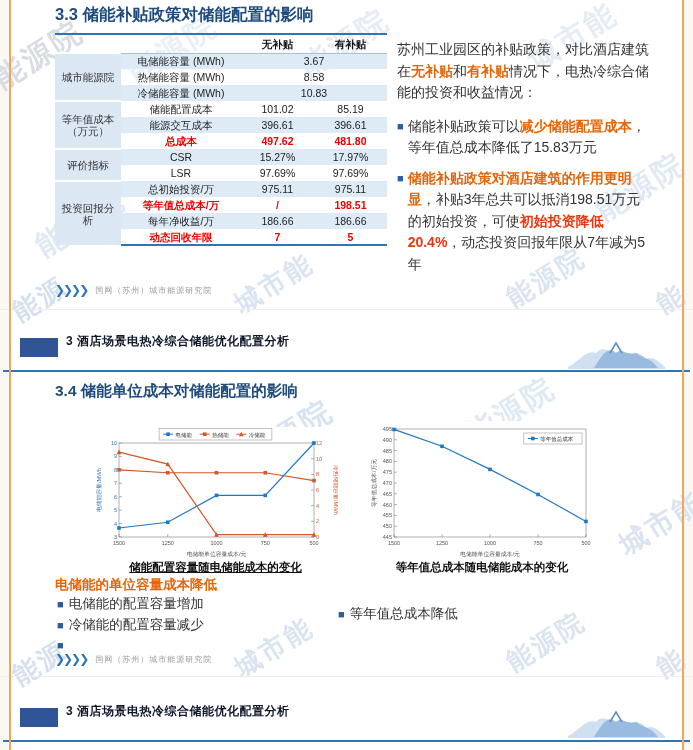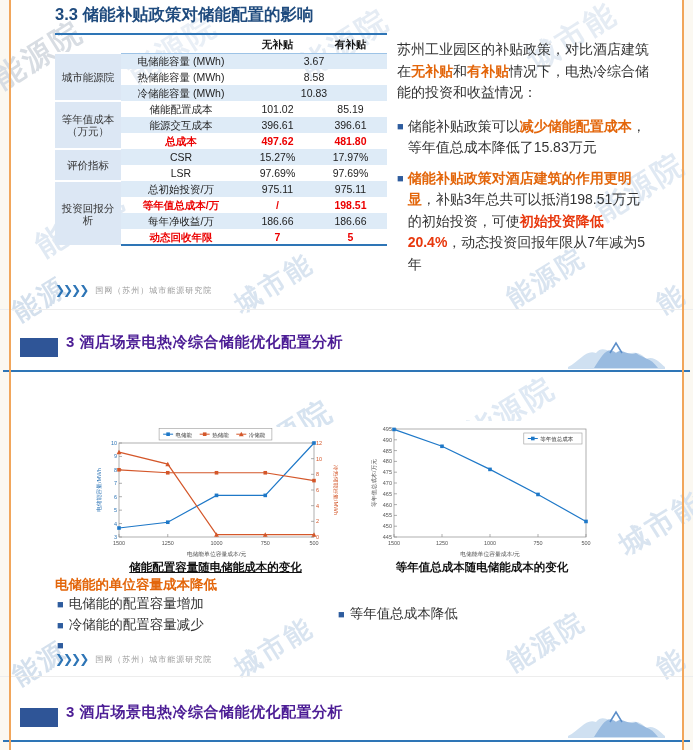--- a/index.html
+++ b/index.html
@@ -35,21 +35,21 @@
   .foot{display:flex;align-items:center;gap:8px;}
   .f1{left:55px;top:283px;} .f2{left:55px;top:652px;}
   .chev{color:#2e75b6;font-weight:bold;font-size:12px;letter-spacing:-2px;}
   .ftext{color:#9a9a9a;font-size:8px;letter-spacing:1px;}
   .sep{left:0;width:693px;height:1px;background:#ededed;}
   #sep1{top:309px;} #sep2{top:676px;}
 
   
   .brect{width:38px;height:19px;background:#2f5597;}
   #brect1{left:20px;top:338px;} #brect2{left:20px;top:708px;}
-  .btitle{font-size:15px;font-weight:bold;color:#4c1d95;letter-spacing:.5px;white-space:nowrap;}
+  .btitle{font-size:12px;font-weight:bold;color:#0f172a;letter-spacing:.5px;white-space:nowrap;}
   #btitle1{left:66px;top:333px;} #btitle2{left:66px;top:703px;}
   .mountain{width:100px;height:44px;}
   #mtn1{left:566px;top:327px;} #mtn2{left:566px;top:696px;}
   .bluehr{left:3px;width:687px;height:2px;background:#2e75b6;}
   #hr1{top:370px;} #hr2{top:740px;}
 
   
   .h2{left:55px;top:381px;font-size:15.5px;font-weight:bold;color:#1f4b7e;}
   .headline{left:58px;top:400px;font-size:19px;font-weight:bold;color:#e3660b;}
   .chart{background:#fff;}
@@ -194,20 +194,21 @@
 
     <div class="brect" id="brect1"></div>
     <div class="btitle" id="btitle1">3 酒店场景电热冷综合储能优化配置分析</div>
     <div class="mountain" id="mtn1"><svg width="100" height="44" viewBox="0 0 100 44">
           <path d="M2,40 C14,34 20,22 30,26 C38,16 46,30 54,24 C62,30 70,20 80,32 C88,28 94,36 99,40 L99,42 L2,42 Z" fill="#cfe0f1"></path>
           <path d="M28,41 C36,28 42,18 50,26 C56,20 62,30 70,26 C78,32 84,30 92,41 Z" fill="#8fb4dd" opacity="0.85"></path>
           <path d="M44,26 L50,16 L56,26" stroke="#5b8ec9" stroke-width="1.5" fill="none"></path>
         </svg></div>
     <div class="bluehr" id="hr1"></div>
 
+    <div class="h2">3.4 储能单位成本对储能配置的影响</div>
 
     <div class="chart" id="chart1"><svg width="245" height="132" viewBox="0 0 245 132" style="font-family:inherit">
           <rect x="26" y="16" width="195" height="94" fill="none" stroke="#8d8d8d" stroke-width="0.7"></rect>
           <line x1="26" y1="110" x2="29" y2="110" stroke="#8d8d8d" stroke-width="0.7"></line>
           <text x="24" y="112" font-size="5.5" fill="#2e75b6" text-anchor="end">3</text>
           <line x1="26" y1="96.57142857142857" x2="29" y2="96.57142857142857" stroke="#8d8d8d" stroke-width="0.7"></line>
           <text x="24" y="98.57142857142857" font-size="5.5" fill="#2e75b6" text-anchor="end">4</text>
           <line x1="26" y1="83.14285714285714" x2="29" y2="83.14285714285714" stroke="#8d8d8d" stroke-width="0.7"></line>
           <text x="24" y="85.14285714285714" font-size="5.5" fill="#2e75b6" text-anchor="end">5</text>
           <line x1="26" y1="69.71428571428572" x2="29" y2="69.71428571428572" stroke="#8d8d8d" stroke-width="0.7"></line>

